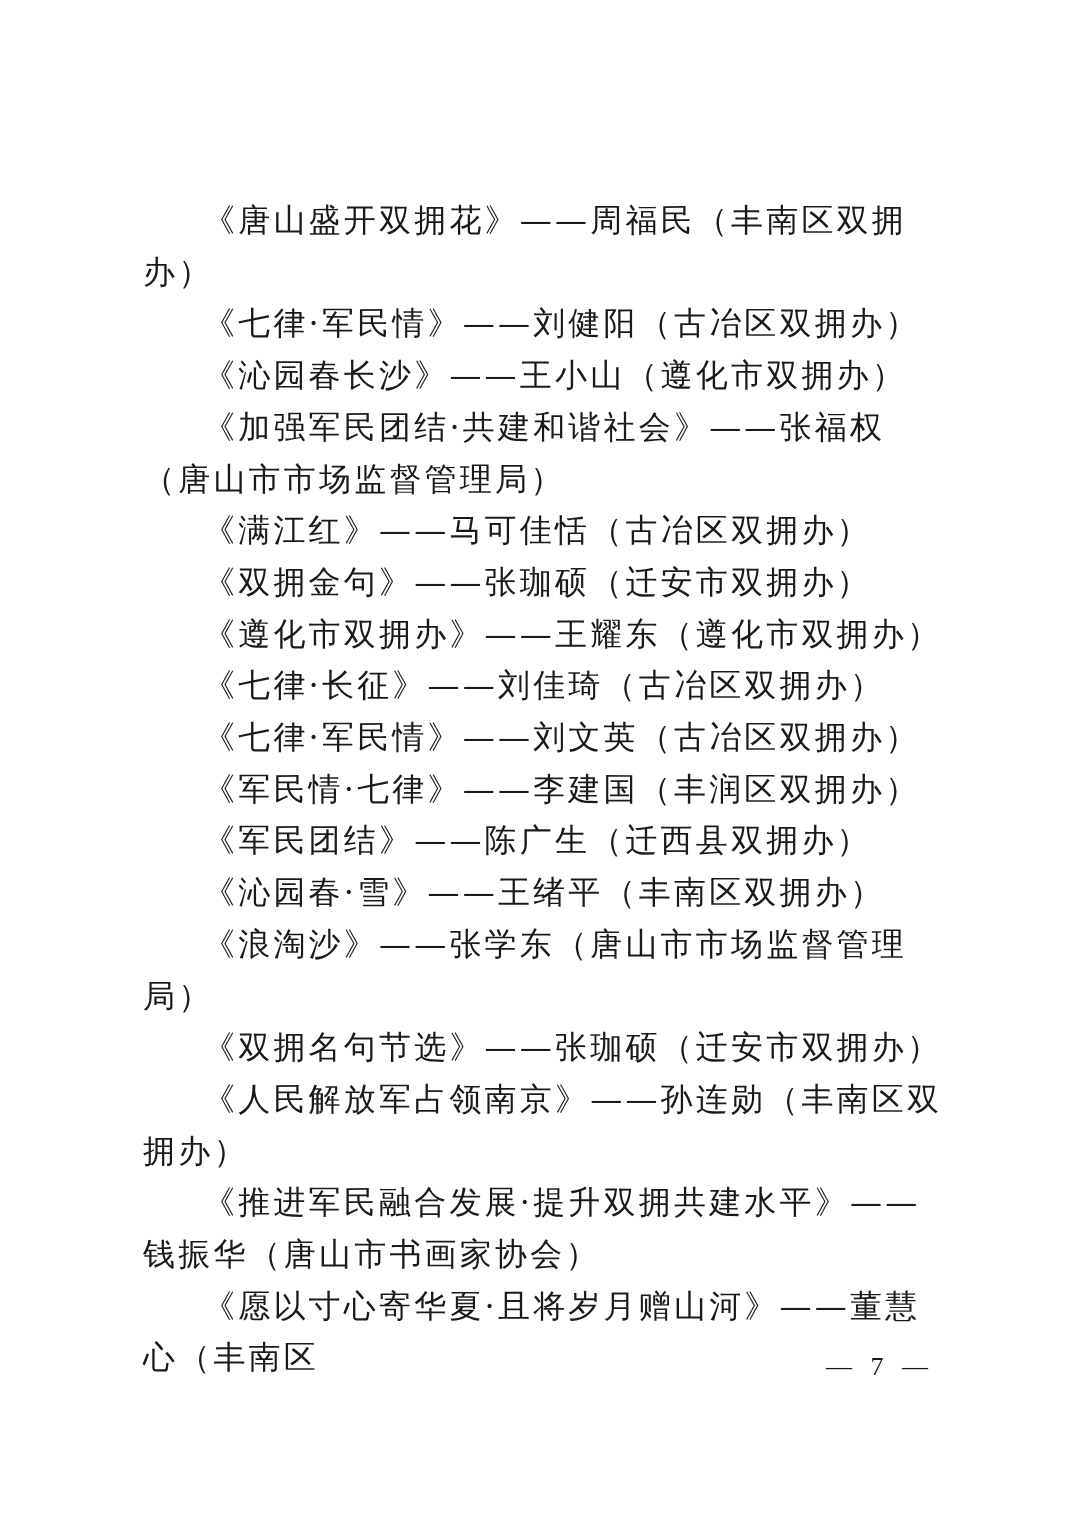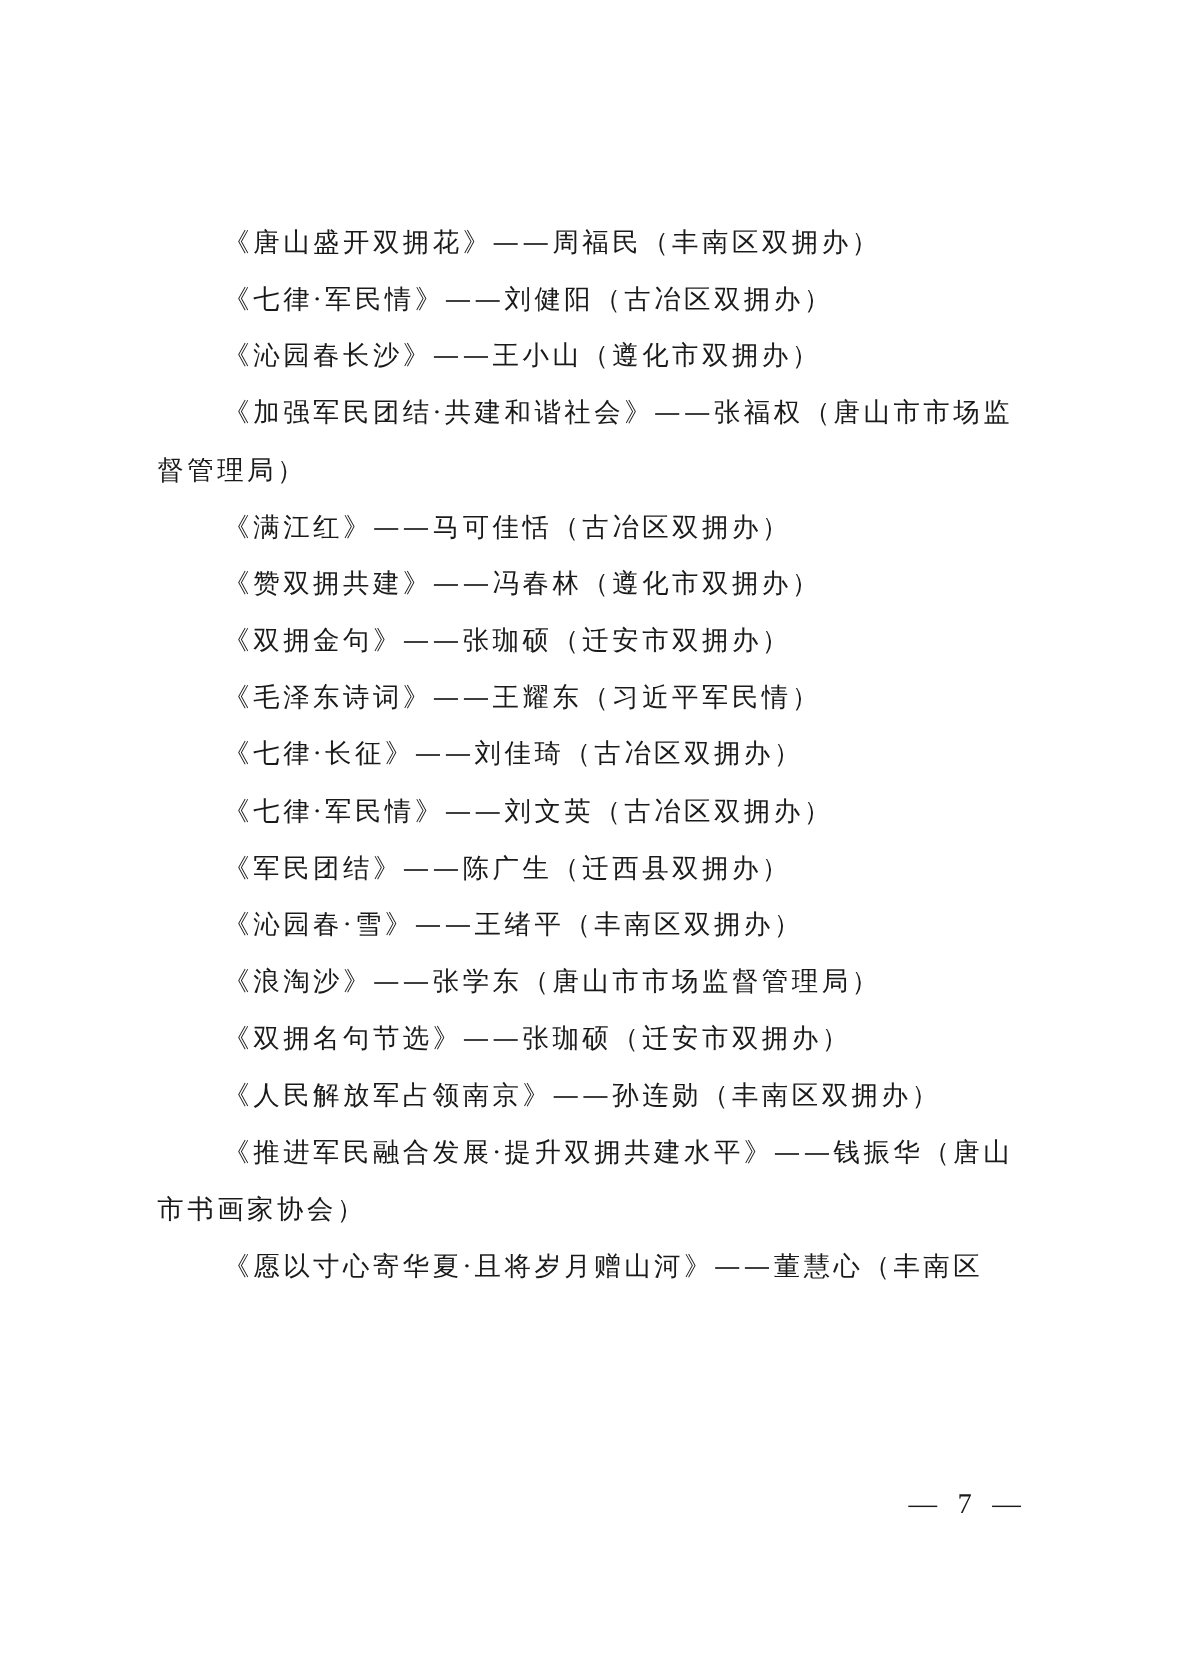--- a/index.html
+++ b/index.html
@@ -15,21 +15,21 @@
       font-family: "DejaVu Serif", "Liberation Serif", serif;
       color: #1a1a1a;
     }
     .page {
       position: absolute;
       left: 143px;
       top: 195px;
       width: 800px;
     }
     .entry {
-      font-size: 24px;
+      font-size: 32px;
       line-height: 51.7px;
       letter-spacing: 3.2px;
       text-indent: 60px;
       margin: 0;
       white-space: normal;
       word-break: break-all;
     }
     .page-number {
       position: absolute;
       left: 826px;
@@ -42,25 +42,25 @@
   </style>
 </head>
 <body>
 
 <div class="page">
   <p class="entry">《唐山盛开双拥花》——周福民（丰南区双拥办）</p>
   <p class="entry">《七律·军民情》——刘健阳（古冶区双拥办）</p>
   <p class="entry">《沁园春长沙》——王小山（遵化市双拥办）</p>
   <p class="entry">《加强军民团结·共建和谐社会》——张福权（唐山市市场监督管理局）</p>
   <p class="entry">《满江红》——马可佳恬（古冶区双拥办）</p>
-  <p class="entry">《赞双拥共建》——冯春林（遵化市双拥办）</p>
   <p class="entry">《双拥金句》——张珈硕（迁安市双拥办）</p>
-  <p class="entry">《毛泽东诗词》——王耀东（习近平军民情）</p>
+  <p class="entry">《遵化市双拥办》——王耀东（遵化市双拥办）</p>
   <p class="entry">《七律·长征》——刘佳琦（古冶区双拥办）</p>
   <p class="entry">《七律·军民情》——刘文英（古冶区双拥办）</p>
+  <p class="entry">《军民情·七律》——李建国（丰润区双拥办）</p>
   <p class="entry">《军民团结》——陈广生（迁西县双拥办）</p>
   <p class="entry">《沁园春·雪》——王绪平（丰南区双拥办）</p>
   <p class="entry">《浪淘沙》——张学东（唐山市市场监督管理局）</p>
   <p class="entry">《双拥名句节选》——张珈硕（迁安市双拥办）</p>
   <p class="entry">《人民解放军占领南京》——孙连勋（丰南区双拥办）</p>
   <p class="entry">《推进军民融合发展·提升双拥共建水平》——钱振华（唐山市书画家协会）</p>
   <p class="entry">《愿以寸心寄华夏·且将岁月赠山河》——董慧心（丰南区</p>
 </div>
 
 <div class="page-number">— 7 —</div>

